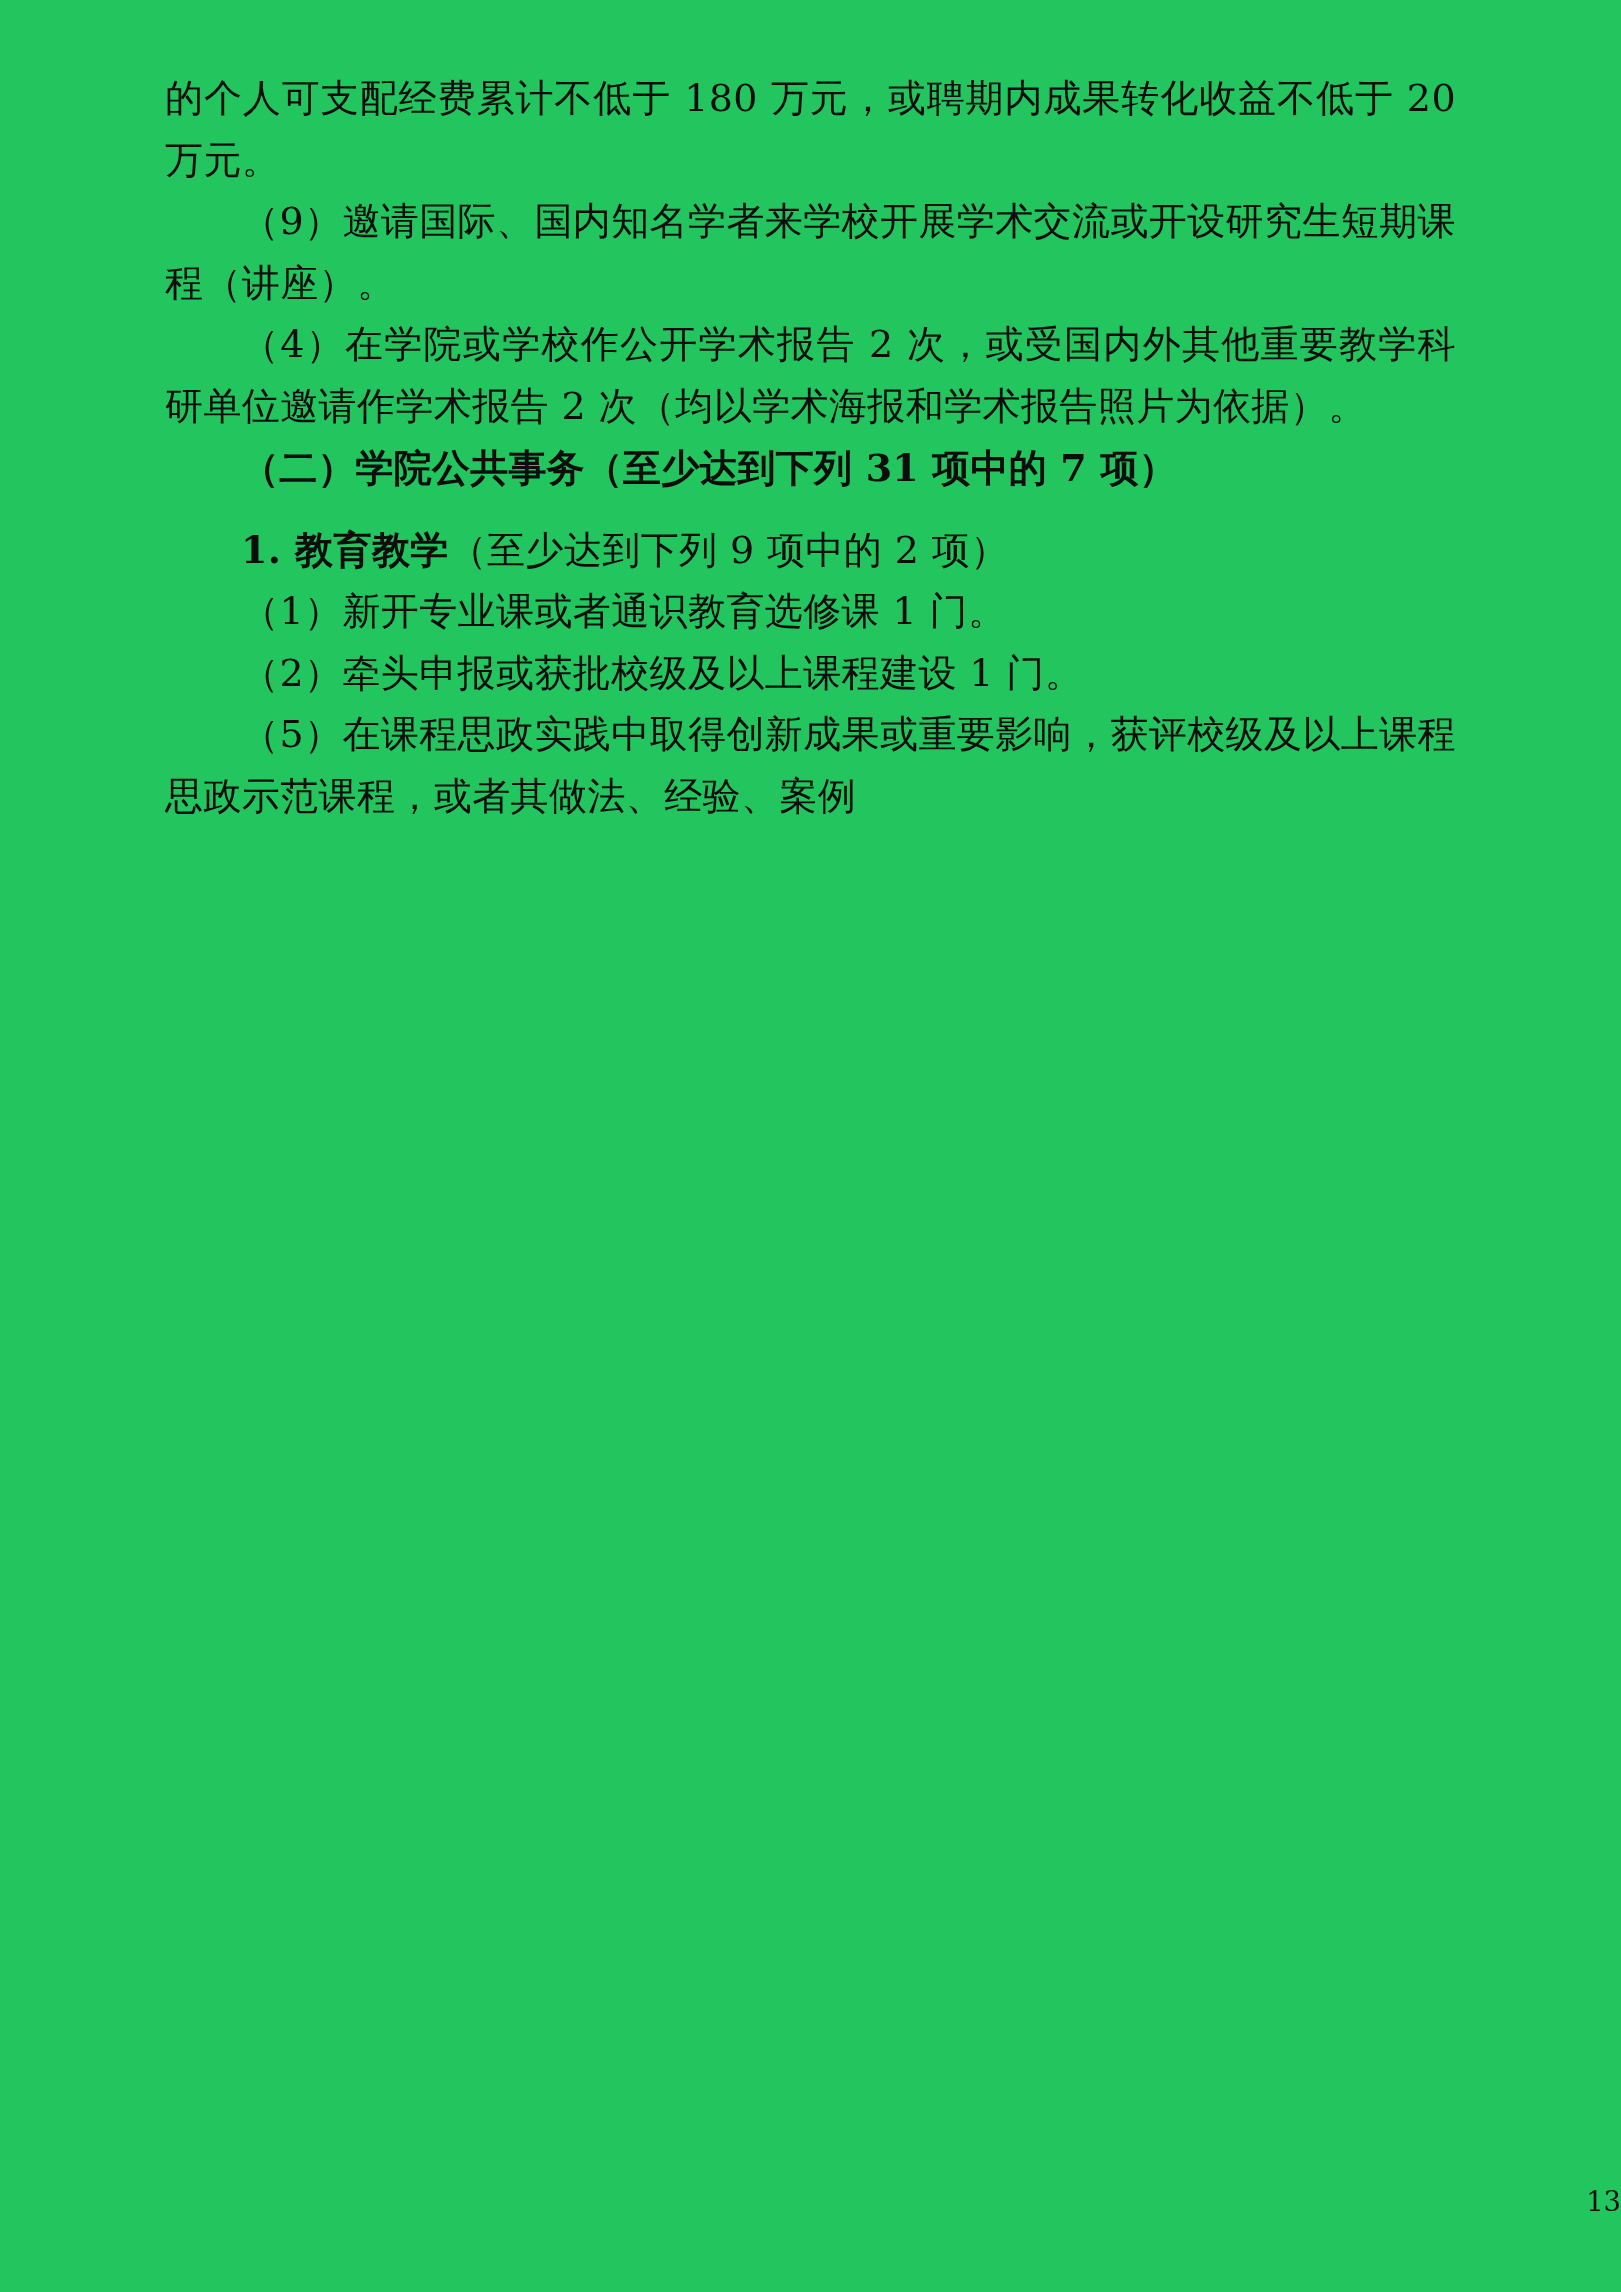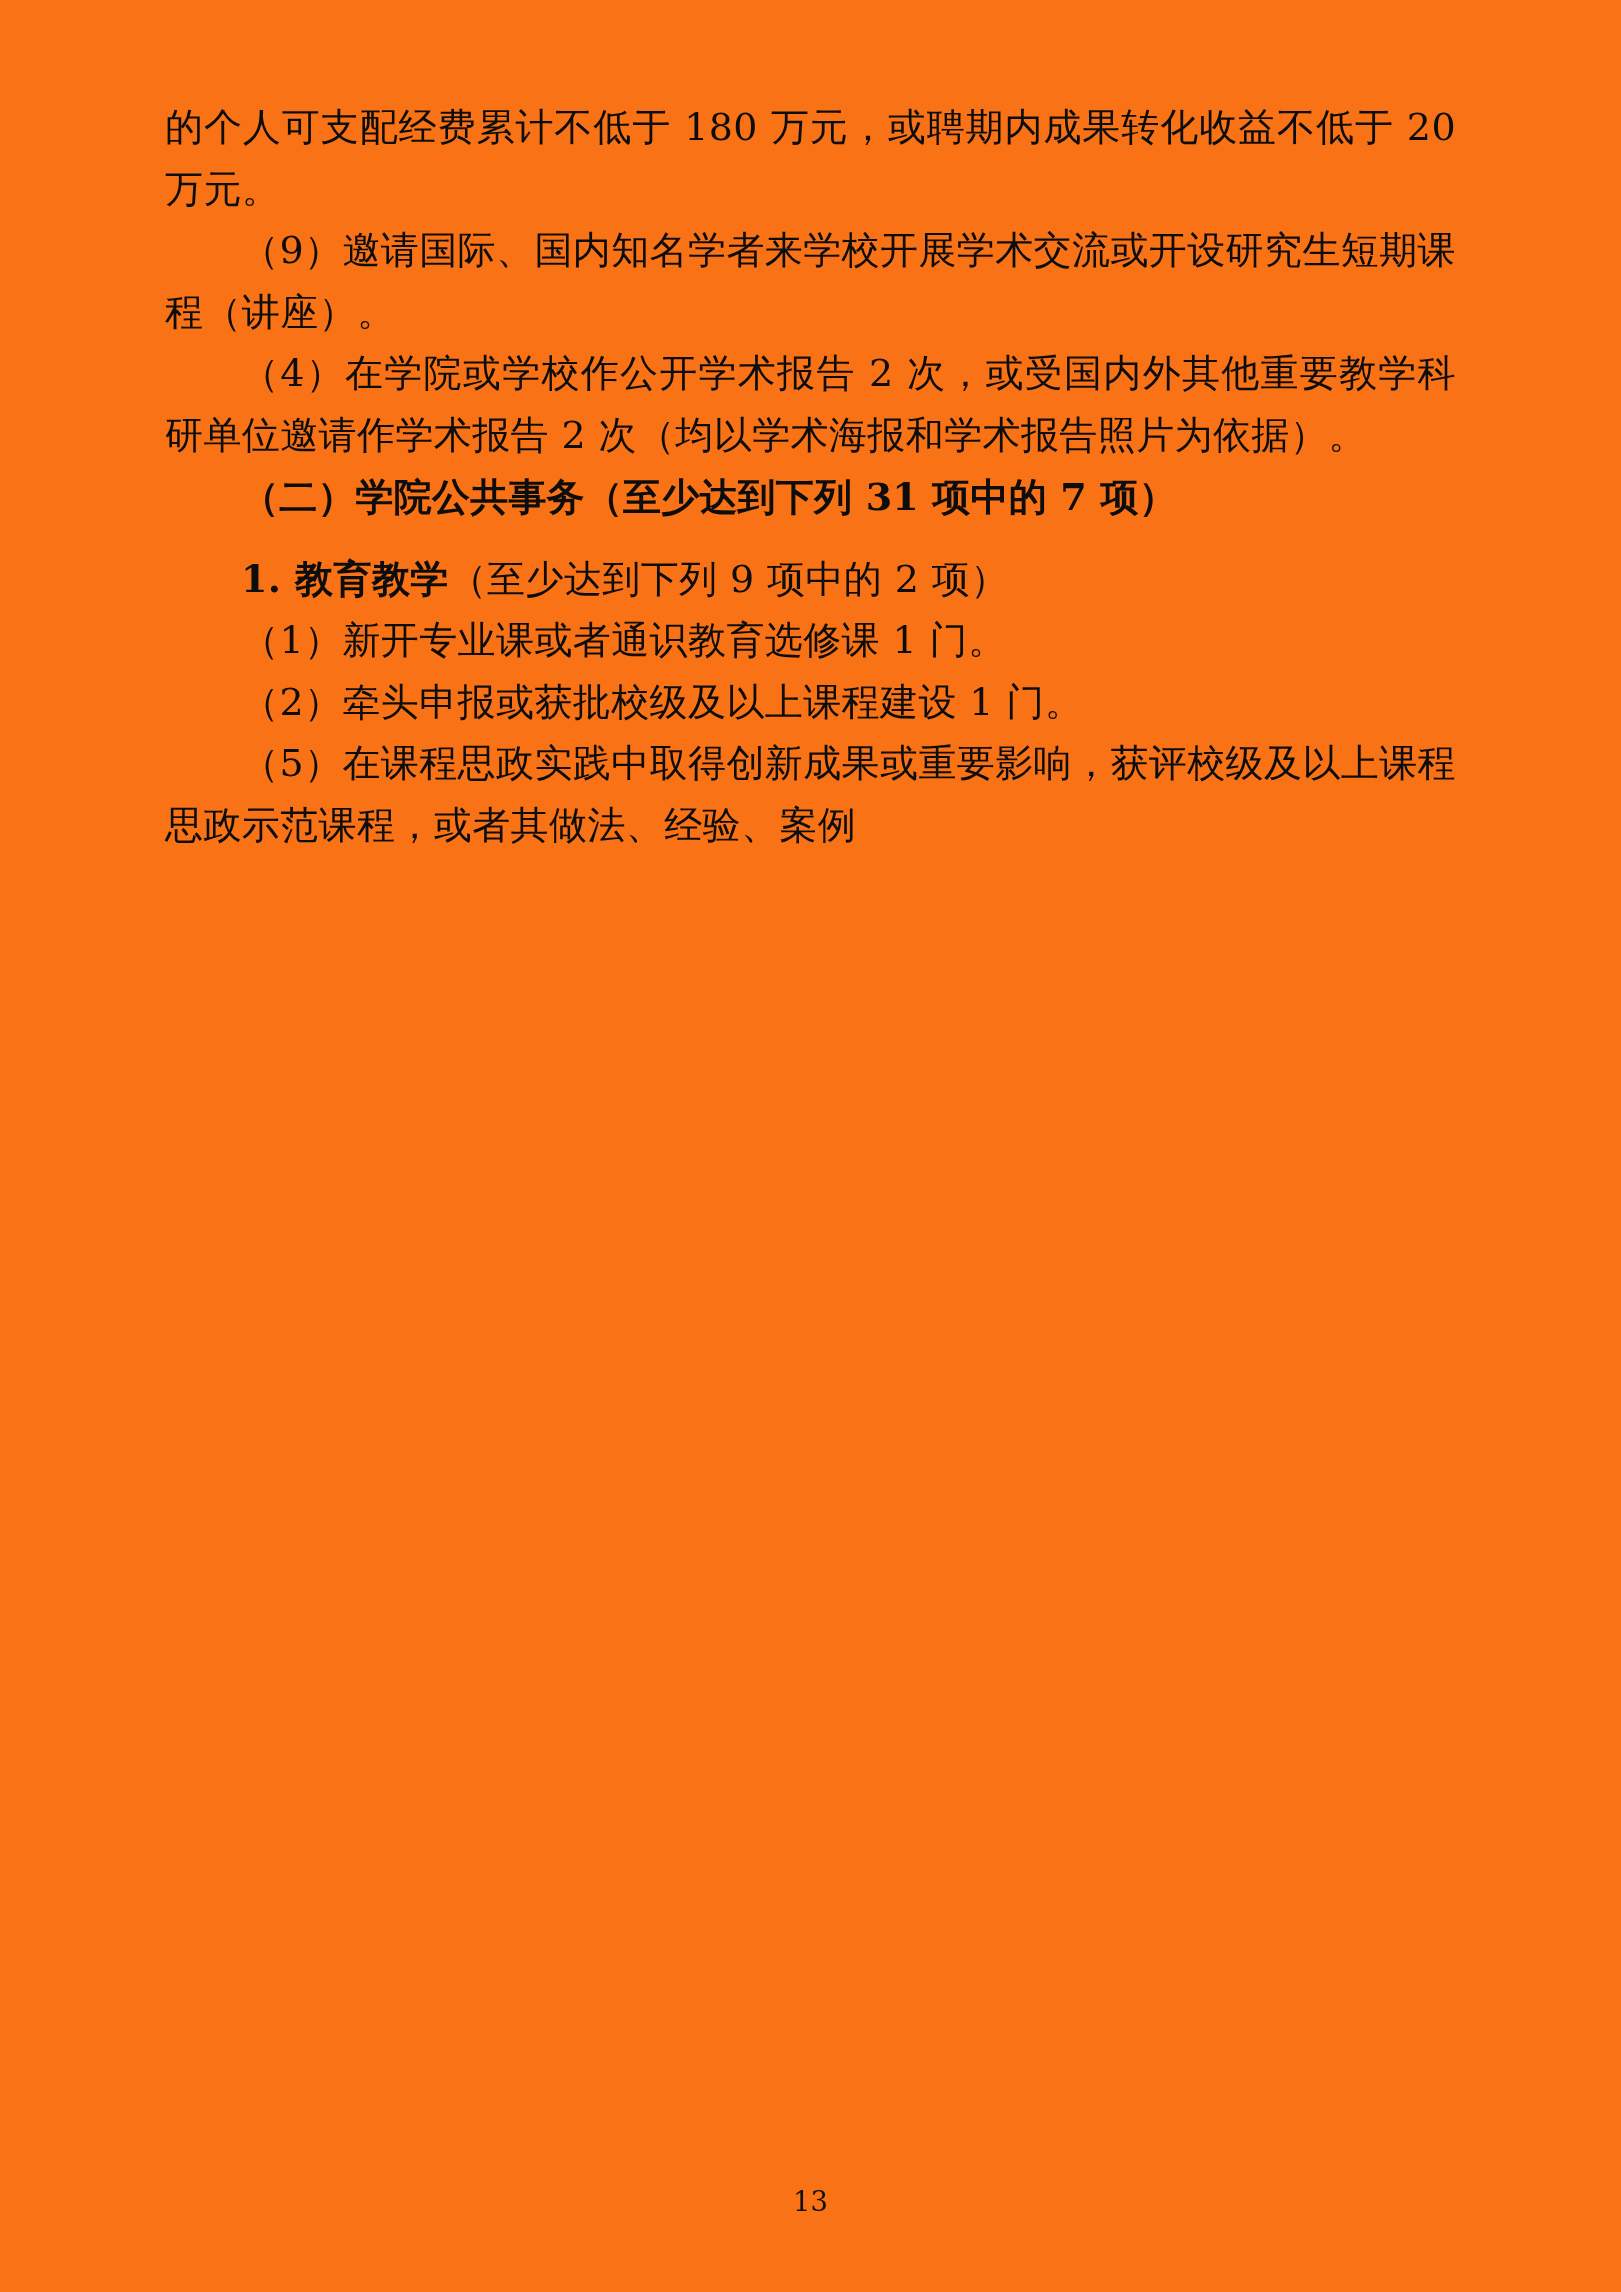--- a/index.html
+++ b/index.html
@@ -8,23 +8,23 @@
     background: #ffffff;
   }
   body {
     font-family: "DejaVu Serif", "Liberation Serif", serif;
     color: #0d0d0d;
   }
   .page {
     position: relative;
     width: 1621px;
     height: 2293px;
-    background: #f97316;
+    background: #22c55e;
     box-sizing: border-box;
-    padding: 97px 165px 78px 165px;
+    padding: 68px 165px 78px 165px;
     overflow: hidden;
   }
   .doc-body {
     font-size: 38px;
     line-height: 1.62;
     text-align: justify;
     text-justify: inter-ideograph;
     letter-spacing: 0.4px;
   }
   .para {
@@ -43,21 +43,21 @@
     margin-top: 20px;
   }
   .heading-sub .tail {
     font-weight: normal;
   }
   .page-number {
     position: absolute;
     bottom: 76px;
     left: 0;
     width: 100%;
-    text-align: center;
+    text-align: right;
     font-size: 27.4px;
     font-family: "DejaVu Serif", "Liberation Serif", serif;
     color: #101010;
   }
 </style>
 </head>
 <body>
 
 <div class="page">
   <div class="doc-body">

